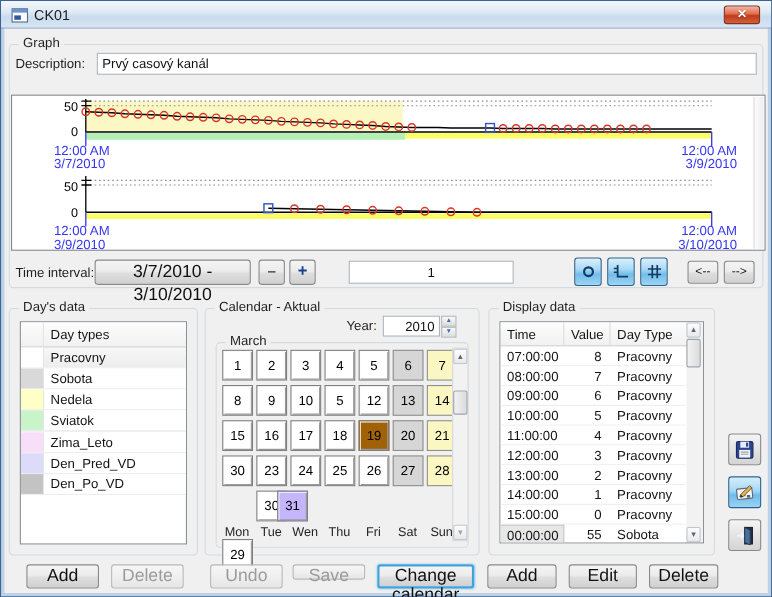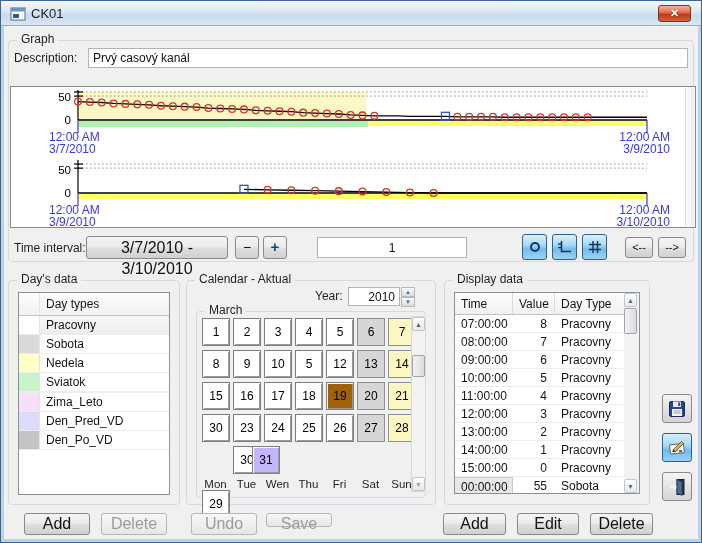--- a/index.html
+++ b/index.html
@@ -416,16 +416,17 @@
       <rect x="9" y="1.5" width="7" height="15" fill="#28303a" stroke="#1a2028"></rect>
       <path d="M9 1.5 L14 4 V17.5 L9 15z" fill="#4a6e9c" stroke="#243a55" stroke-width="0.8"></path>
       <path d="M2 9 H8 M8 9 L5.6 6.6 M8 9 L5.6 11.4" stroke="#f2f2f2" stroke-width="1.8" fill="none"></path>
     </svg>
   </div>
 
   <div class="btn" style="left:24px;top:513px;width:66px;height:22px;line-height:20px;">Add</div>
   <div class="btn disabled" style="left:101px;top:513px;width:66px;height:22px;line-height:20px;">Delete</div>
   <div class="btn disabled" style="left:191px;top:513px;width:66px;height:22px;line-height:20px;">Undo</div>
   <div class="btn disabled" style="left:266px;top:513px;width:66px;height:14px;line-height:20px;">Save</div>
+  <div class="btn default" style="left:343px;top:513px;width:88px;height:22px;line-height:17px;">Change calendar</div>
   <div class="btn" style="left:443px;top:513px;width:63px;height:22px;line-height:20px;">Add</div>
   <div class="btn" style="left:517px;top:513px;width:62px;height:22px;line-height:20px;">Edit</div>
   <div class="btn" style="left:590px;top:513px;width:63px;height:22px;line-height:20px;">Delete</div>
 </div>
 
 </body></html>

